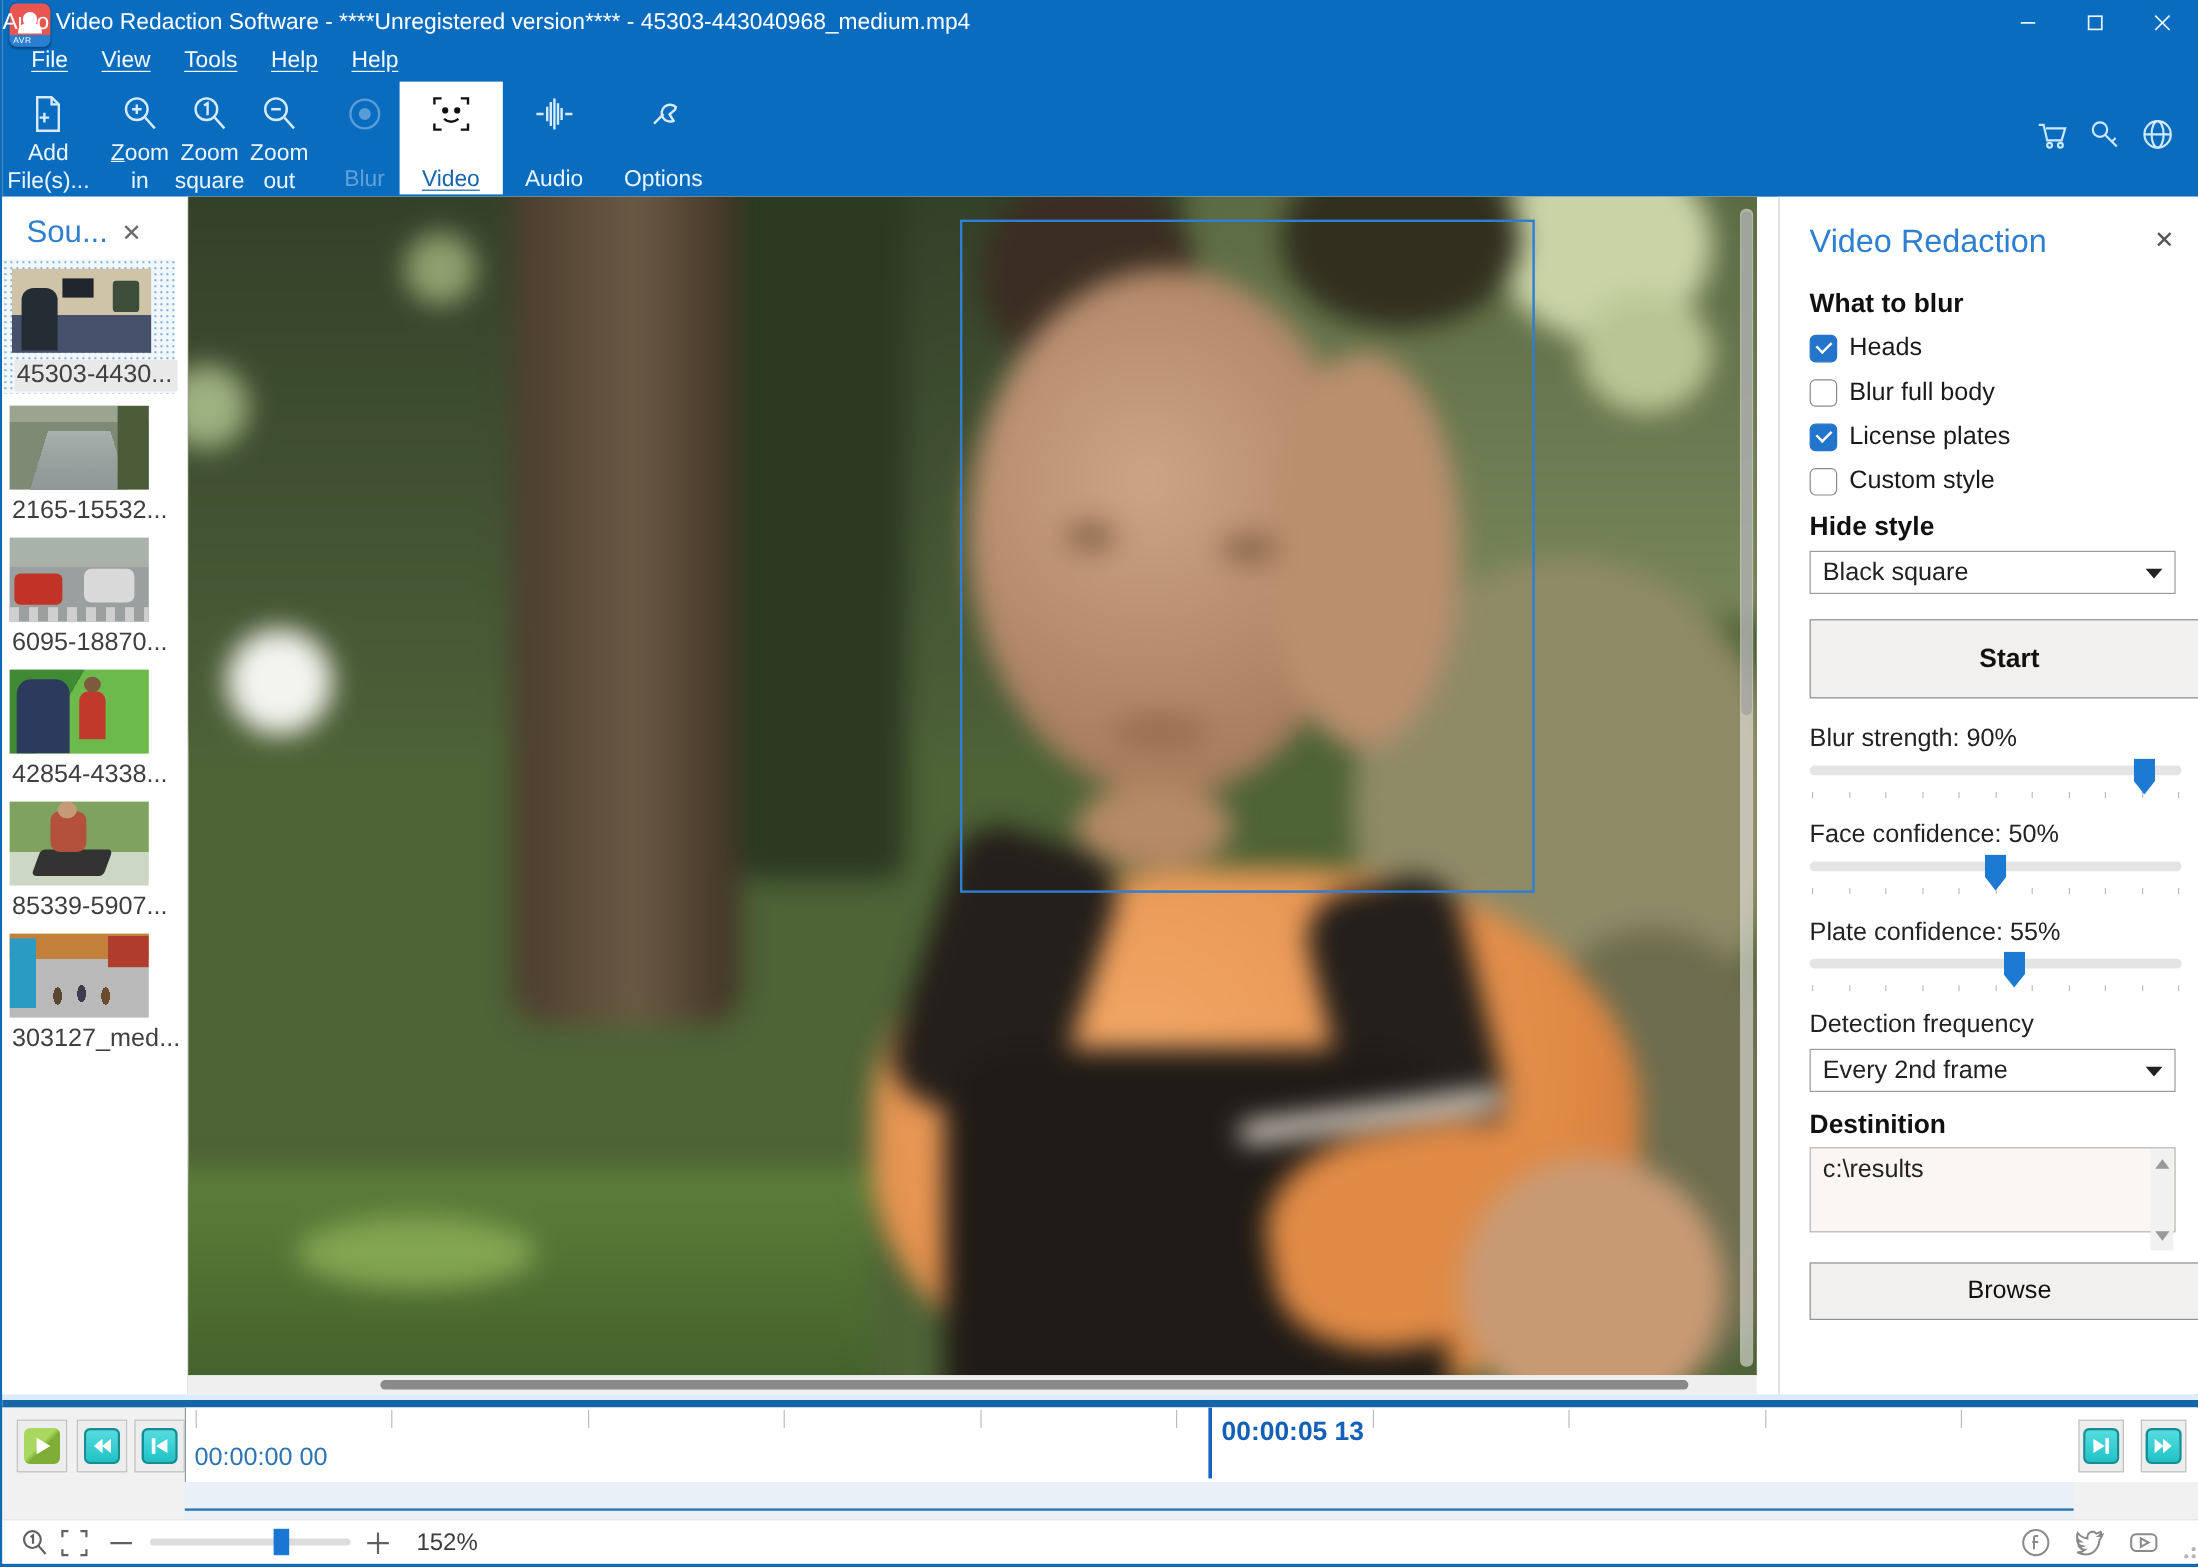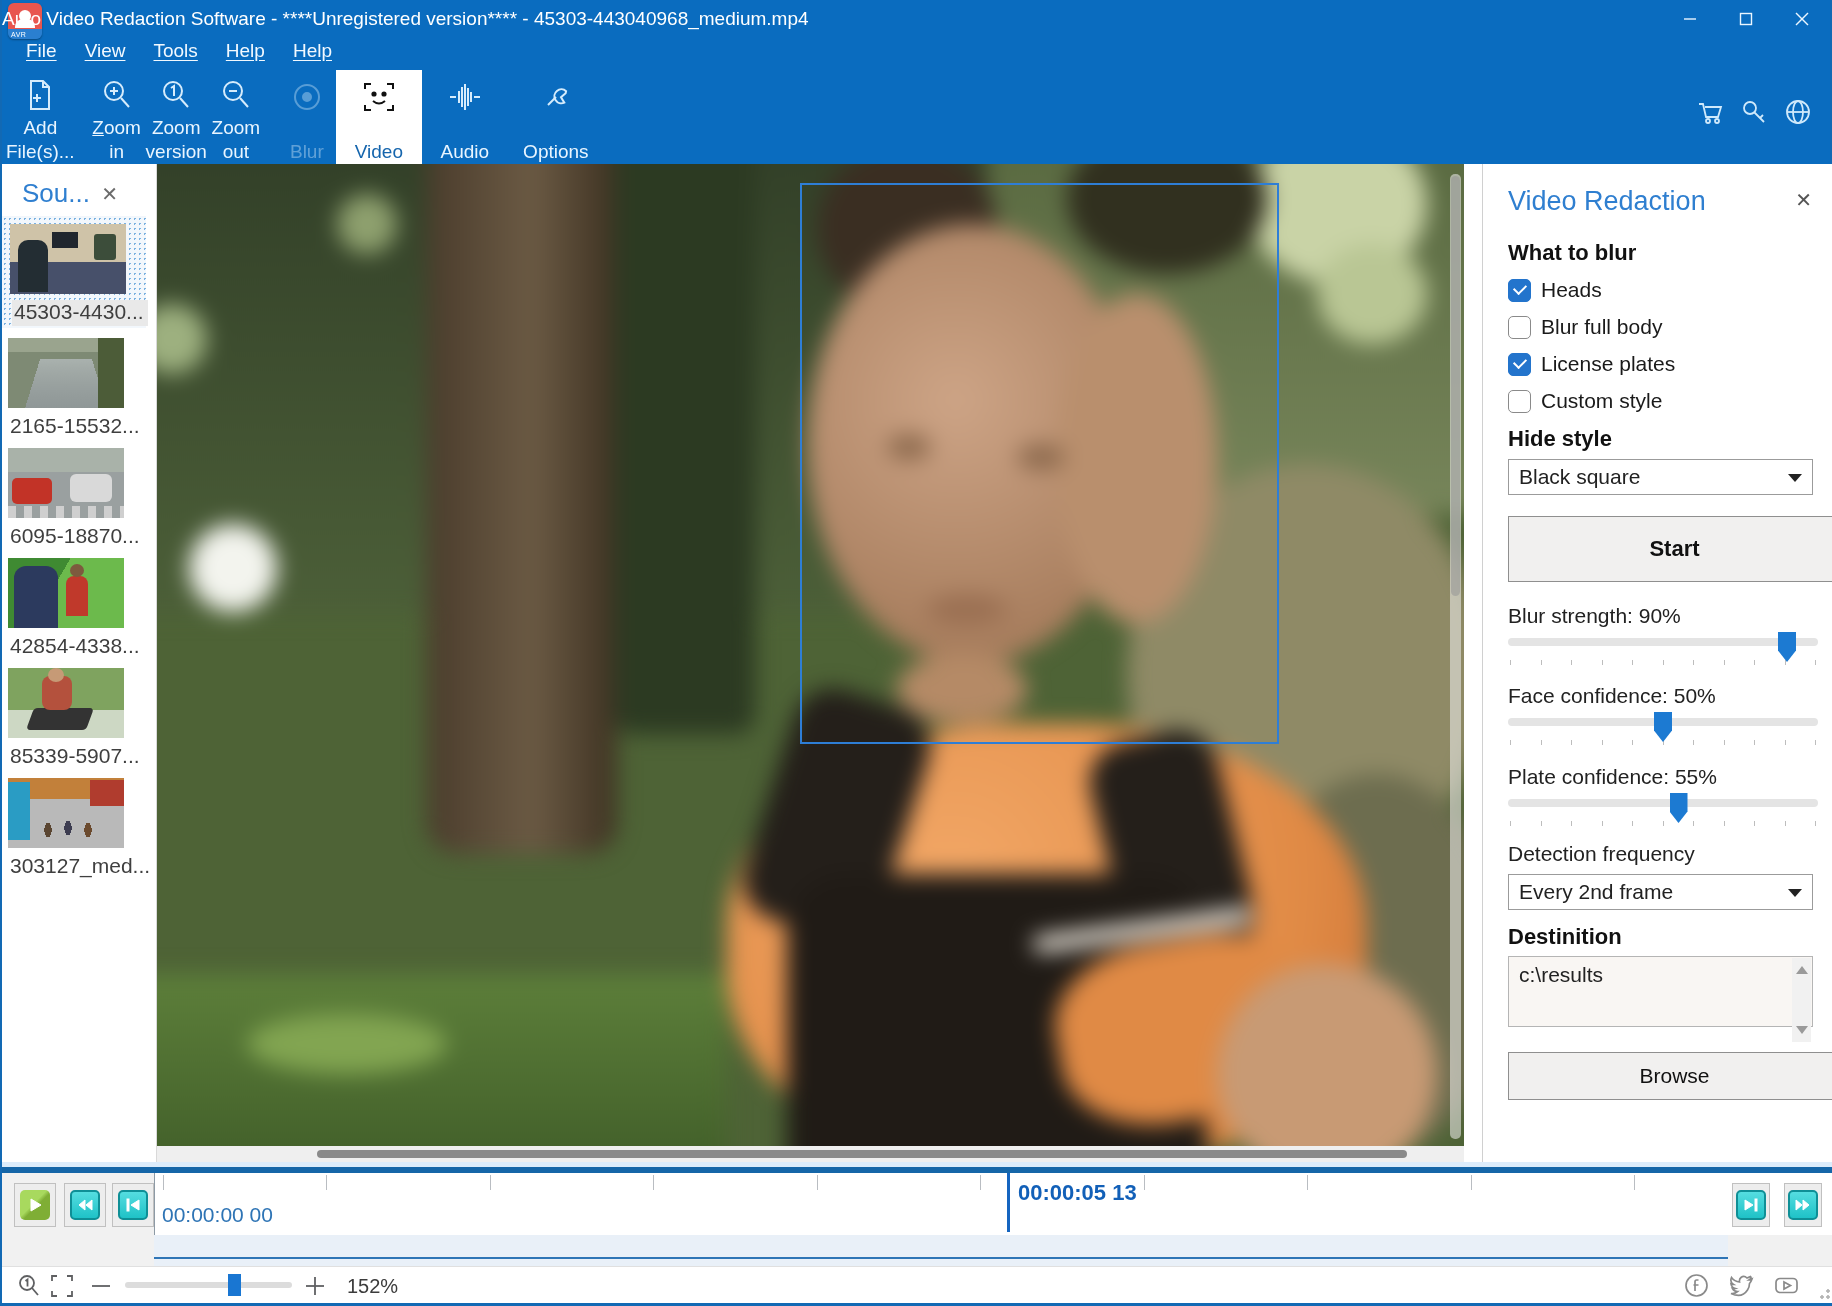--- a/index.html
+++ b/index.html
@@ -19,31 +19,31 @@
   .title-text { position:absolute; top:8px; left:0; right:0; text-align:left; color:#fff; font-size:19px; }
   .win-controls { position:absolute; right:0; top:0; height:38px; display:flex; }
   .win-btn { width:56px; height:38px; display:flex; align-items:center; justify-content:center;
              color:#eaf6ff; font-size:18px; }
   .win-btn svg { stroke:#eaf6ff; stroke-width:1.4; fill:none; }
 
   .menubar { position:absolute; top:38px; left:0; height:30px; display:flex; gap:8px; padding-left:14px; }
   .menu-item { color:#f2f9ff; font-size:19px; padding:2px 10px; text-decoration:underline; text-underline-offset:3px; }
 
   
-  .toolbar { position:absolute; top:68px; left:0; right:0; height:96px; display:flex; align-items:flex-end; color:#e9f5ff; }
+  .toolbar { position:absolute; top:68px; left:0; right:0; height:96px; display:flex; align-items:flex-start; color:#e9f5ff; }
   .tool-btn { display:flex; flex-direction:column; align-items:center; justify-content:flex-start;
               padding-top:10px; min-width:58px; font-size:19px; line-height:24px; color:#e9f5ff; }
   .tool-btn svg { width:34px; height:34px; stroke:#d6ecfc; fill:none; stroke-width:2; margin-bottom:4px; }
   .tool-btn .lbl { text-align:center; }
   .ufirst::first-letter { text-decoration:underline; }
   .tool-sep { width:1px; background:rgba(255,255,255,.45); margin:8px 6px; }
   .tool-btn.disabled { opacity:.38; }
   .tool-btn.active { background:#fff; color:#1565ad; margin-top:0; padding-top:10px; }
   .tool-btn.active svg { stroke:#111; }
-  .tool-btn.active .lbl { color:#1565ad; text-underline-offset:3px; }
+  .tool-btn.active .lbl { color:#1565ad; text-decoration:underline; text-underline-offset:3px; }
   .single { justify-content:flex-start; }
   .single .lbl { margin-top:22px; }
   .toolbar-right { position:absolute; right:18px; top:30px; display:flex; gap:16px; }
   .toolbar-right svg { width:28px; height:28px; stroke:#cfe9fb; fill:none; stroke-width:1.8; }
 
   
   .content { position:absolute; top:164px; left:0; width:1832px; height:998px; background:#fff; }
 
   
   .sidebar { position:absolute; left:0; top:0; width:155px; height:998px; background:#fff; border-right:1px solid #d9d9d9; }
@@ -231,21 +231,21 @@
         <div class="lbl ufirst">Zoom</div>
         <div class="lbl">in</div>
       </div>
       <div class="tool-btn">
         <svg viewBox="0 0 34 34">
           <circle cx="14" cy="13" r="9"></circle>
             <line x1="21" y1="20" x2="29" y2="29"></line>
           <path d="M12 10 l3 -2 v10"></path>
         </svg>
         <div class="lbl">Zoom</div>
-        <div class="lbl">version</div>
+        <div class="lbl">square</div>
       </div>
       <div class="tool-btn">
         <svg viewBox="0 0 34 34">
           <circle cx="14" cy="13" r="9"></circle>
             <line x1="21" y1="20" x2="29" y2="29"></line>
           <line x1="10" y1="13" x2="18" y2="13"></line>
         </svg>
         <div class="lbl">Zoom</div>
         <div class="lbl">out</div>
       </div>

